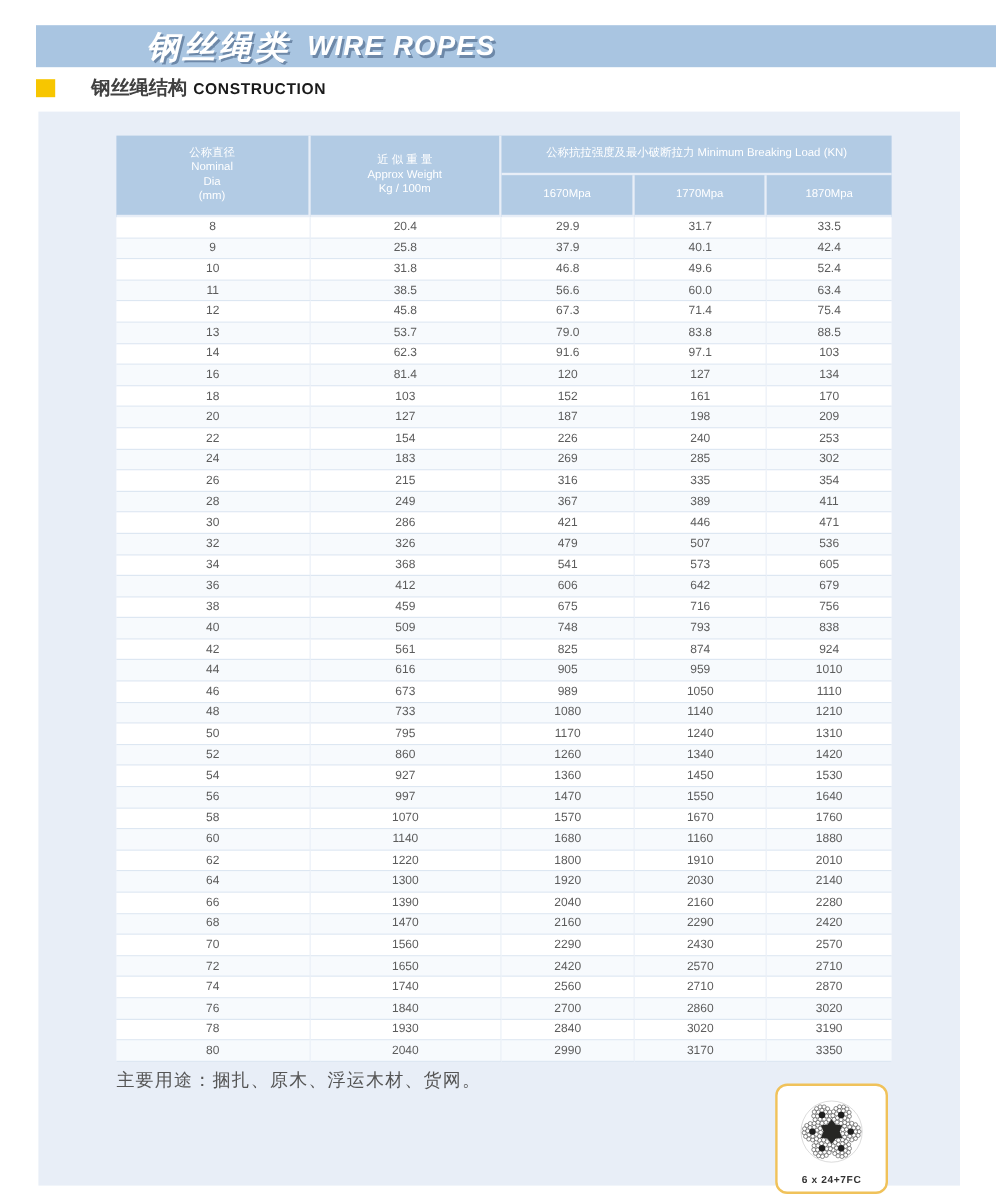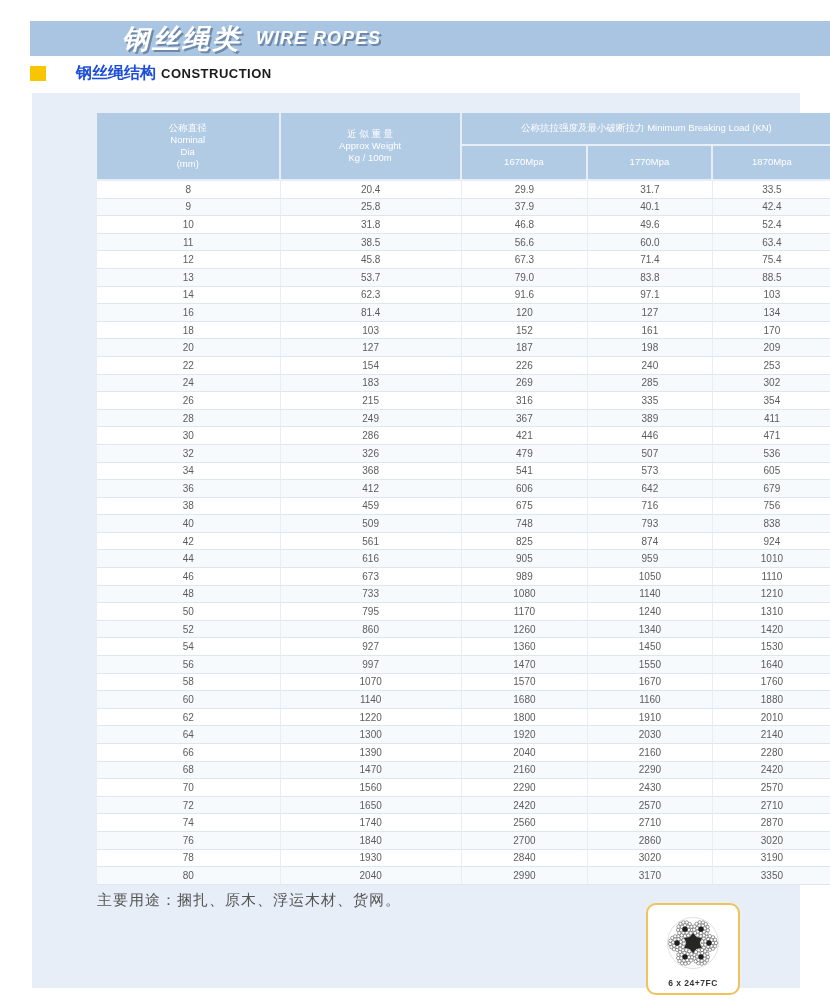--- a/index.html
+++ b/index.html
@@ -12,40 +12,40 @@
   .banner{
     position:absolute;left:30px;top:21px;width:800px;height:35px;
     background:#a9c5e1;display:flex;align-items:center;padding-left:36px;
   }
   .banner .zh{
     margin-left:56px;font-size:27px;font-weight:900;font-style:italic;
     color:#ffffff;letter-spacing:3px;
     text-shadow:2px 2px 0 #6d88a8;
   }
   .banner .en{
-    margin-left:14px;font-size:18px;font-weight:900;font-style:italic;
+    margin-left:14px;font-size:23px;font-weight:900;font-style:italic;
     color:#ffffff;letter-spacing:1px;
     text-shadow:2px 2px 0 #6d88a8;
   }
   
   .section-row{
     position:absolute;left:30px;top:63px;height:20px;
     display:flex;align-items:center;
   }
   .section-row .sq{width:16px;height:15px;background:#f7c600;}
-  .section-row .zh{margin-left:30px;font-size:16px;font-weight:bold;color:#1d4ed8;}
+  .section-row .zh{margin-left:30px;font-size:16px;font-weight:bold;color:#404040;}
   .section-row .en{margin-left:5px;font-size:13px;font-weight:bold;color:#1a1a1a;letter-spacing:.5px;}
   
   .panel{
     position:absolute;left:32px;top:93px;width:768px;height:895px;
     background:#e8eef7;
   }
   
   table.spec{
-    position:absolute;left:65px;top:20px;width:734px;
+    position:absolute;left:65px;top:20px;width:646px;
     border-collapse:separate;border-spacing:0;table-layout:fixed;
   }
   table.spec th{
     background:#b2cbe4;color:#ffffff;font-weight:normal;
     font-size:9.5px;line-height:12px;text-align:center;vertical-align:middle;
     border-right:2px solid #e8eef7;border-bottom:2px solid #e8eef7;
     padding:2px 0;
   }
   table.spec th:last-child{border-right:none;}
   table.spec th.group{height:22px;}

